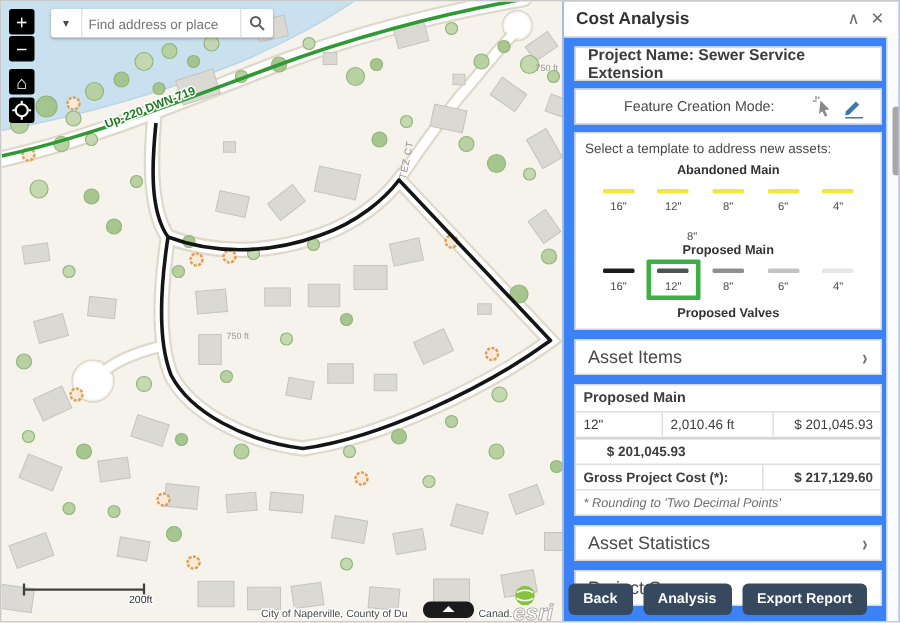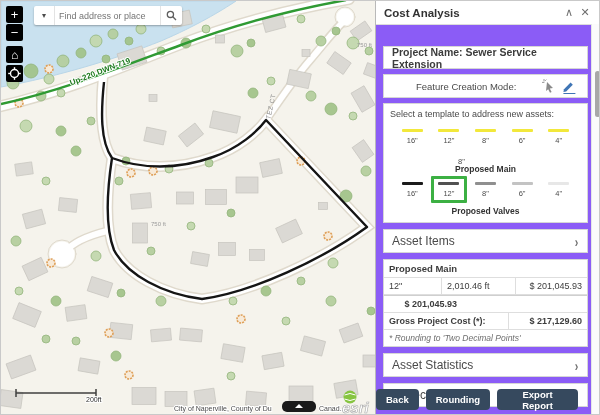--- a/index.html
+++ b/index.html
@@ -12,27 +12,27 @@
   #zoom-in{left:5px;top:5px;}
   #zoom-out{left:5px;top:23px;}
   #home-btn{left:5px;top:45px;font-size:12px;}
   #locate-btn{left:5px;top:64px;}
   #searchbox{position:absolute;left:33px;top:5px;width:148px;height:19px;background:#fff;border-radius:2px;
              box-shadow:0 1px 2px rgba(0,0,0,.3);display:flex;align-items:center;}
   #searchbox .caret{width:20px;text-align:center;font-size:8px;color:#4c4c4c;cursor:pointer;border-right:1px solid #e3e3e3;height:100%;display:flex;align-items:center;justify-content:center;}
   #searchbox input{flex:1;border:0;outline:0;font-size:9px;padding:0 4px;min-width:0;color:#333;font-family:Liberation Sans, sans-serif;}
   #searchbox .mag{width:21px;height:100%;border-left:1px solid #e3e3e3;display:flex;align-items:center;justify-content:center;cursor:pointer;}
   
-  #panel{position:absolute;left:374px;top:0;width:226px;height:415px;background:#8b5cf6;border-left:1px solid #b9b9b9;box-sizing:border-box;}
+  #panel{position:absolute;left:374px;top:0;width:226px;height:415px;background:#3b82f6;border-left:1px solid #b9b9b9;box-sizing:border-box;}
   #panel-header{height:23px;background:#fff;border-bottom:1px solid #dcdcdc;display:flex;align-items:center;padding:0 8px;}
   #panel-title{font-size:11.5px;font-weight:bold;color:#323232;flex:1;}
   .hdr-icon{color:#6e6e6e;font-size:11px;width:16px;text-align:center;cursor:pointer;}
   #panel-body{position:absolute;top:23px;left:0;right:9px;bottom:0;padding:7px 4px 0 7px;}
   .card{background:#fff;border:1px solid #d6d6d6;box-sizing:border-box;}
-  #project-card{height:23px;display:flex;align-items:center;padding:0 8px;font-size:10.5px;font-weight:bold;color:#3c3c3c;margin-bottom:5px;margin-top:15px;}
+  #project-card{height:23px;display:flex;align-items:center;padding:0 8px;font-size:10.5px;font-weight:bold;color:#3c3c3c;margin-bottom:5px;}
   #fcm-row{height:24px;display:flex;align-items:center;padding:0 8px;margin-bottom:5px;background:#fff;border:1px solid #d6d6d6;box-sizing:border-box;}
   #fcm-row .lbl{flex:1;font-size:9.5px;color:#4a4a4a;padding-left:24px;}
   .fcm-icon{width:20px;height:18px;display:flex;align-items:center;justify-content:center;cursor:pointer;}
   #template-card{padding:5px 6px 4px 6px;margin-bottom:6px;}
   #template-prompt{font-size:9px;color:#4a4a4a;margin-bottom:4px;}
   .group-name{font-size:8.5px;font-weight:bold;color:#323232;text-align:center;margin:3px 0 2px 0;}
   .swatch-row{display:flex;justify-content:space-between;padding:0 4px;}
   .tpl-item{width:34px;display:flex;flex-direction:column;align-items:center;padding:3px 0 2px 0;cursor:pointer;border:3px solid transparent;border-radius:1px;}
   .tpl-item.selected{border-color:#3cb043;}
   .swatch{width:21px;height:3px;border-radius:1px;margin-bottom:4px;}
@@ -291,20 +291,21 @@
           <svg width="16" height="16" viewBox="0 0 16 16">
             <path d="M3,11.2 L9.6,4.6 L11.8,6.8 L5.2,13.4 L2.4,14 Z" fill="#3f75b5"></path>
             <rect x="2.4" y="15" width="12" height="1.4" fill="#3f75b5"></rect>
           </svg>
         </div>
       </div>
 
       <div id="template-card" class="card">
         <div id="template-prompt">Select a template to address new assets:</div>
 
+        <div class="group-name">Abandoned Main</div>
         <div class="swatch-row">
           <div class="tpl-item">
               <div class="swatch am-swatch" style="background: rgb(242, 232, 59);"></div>
               <div class="tpl-size">16"</div>
             </div>
           <div class="tpl-item">
               <div class="swatch am-swatch" style="background: rgb(242, 232, 59);"></div>
               <div class="tpl-size">12"</div>
             </div>
           <div class="tpl-item">
@@ -382,21 +383,21 @@
         <div class="chev">›</div>
       </div>
 
       <div class="card section-card">
         <div class="lbl">Project Summary</div>
         <div class="chev">›</div>
       </div>
 
       <div id="btn-row">
         <button class="pbtn">Back</button>
-        <button class="pbtn">Rounding</button>
+        <button class="pbtn">Analysis</button>
         <button class="pbtn">Export Report</button>
       </div>
     </div>
 
     <div id="pscroll-track">
       <div id="pscroll-thumb"></div>
     </div>
   </div>
 </div>
 

